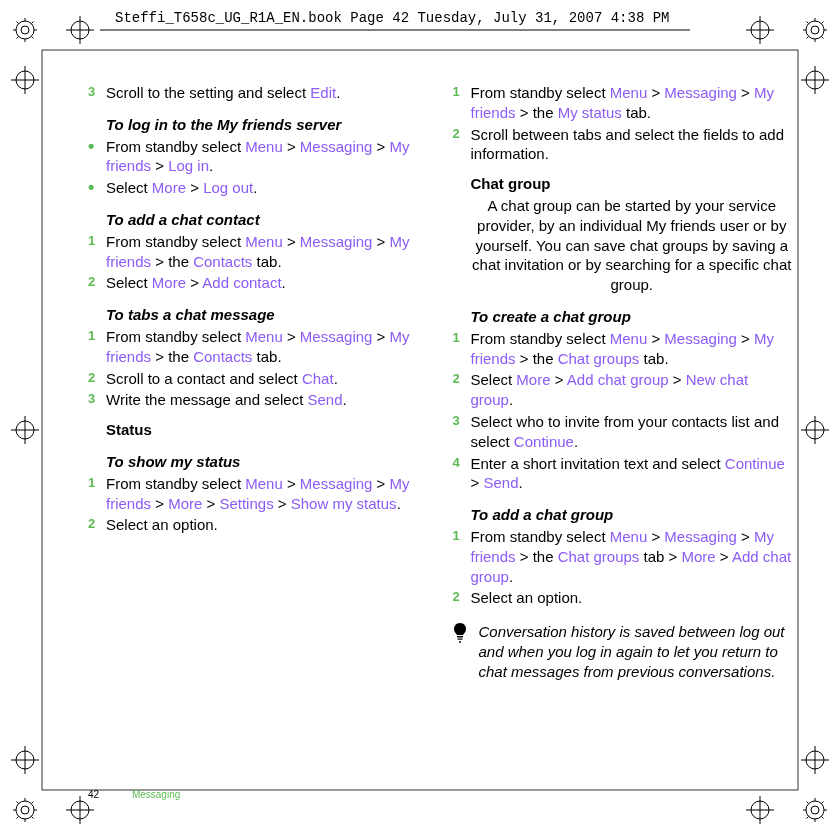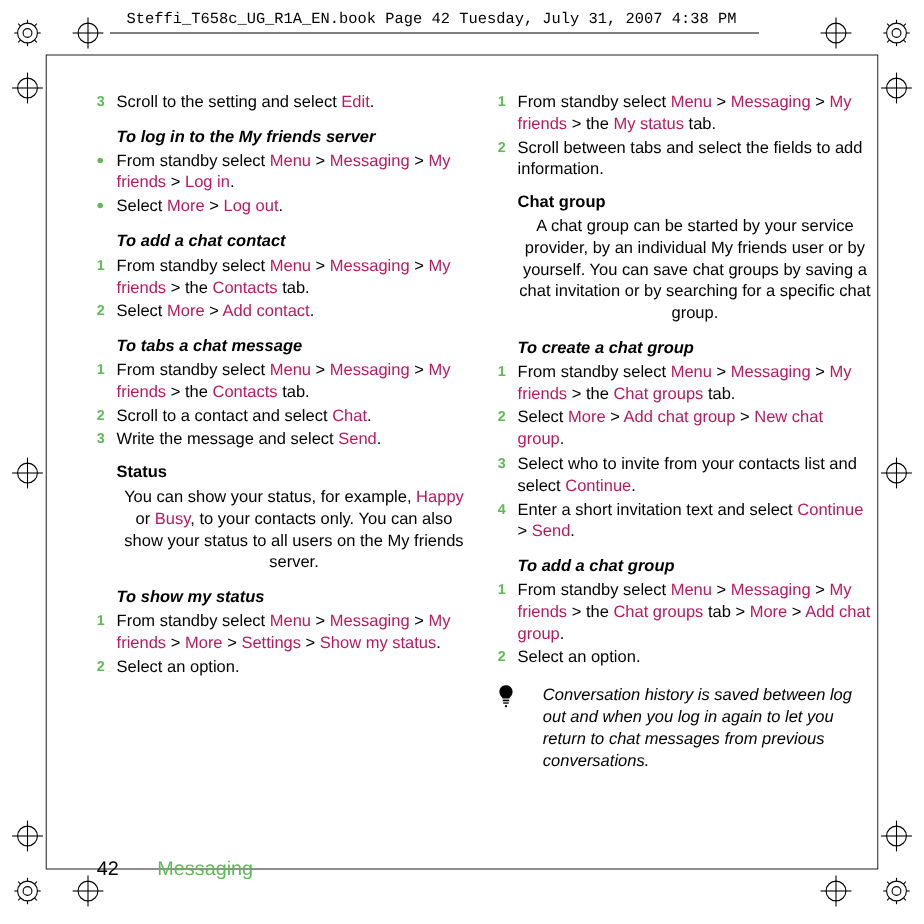--- a/index.html
+++ b/index.html
@@ -17,32 +17,32 @@
   .content {
     position: absolute;
     left: 88px;
     top: 83px;
     width: 705px;
     height: 680px;
     display: flex;
     gap: 24px;
   }
   .col { flex: 1; line-height: 1.32; }
-  .hi { color: #be185d; }
+  .hi { color: #8b5cf6; }
   .sect-title { font-style: italic; font-weight: bold; margin-top: 12px; margin-bottom: 2px; }
   .subhead { font-weight: bold; margin-top: 10px; margin-bottom: 2px; }
   .step { display: flex; margin-bottom: 2px; }
   .step-num { width: 18px; flex: 0 0 18px; font-weight: bold; font-size: 13px; color: #5dbb55; margin-left: -18px; }
   .step-bul { width: 18px; flex: 0 0 18px; font-weight: bold; font-size: 18px; color: #5dbb55; line-height: 1; margin-left: -18px; }
   .step-body { flex: 1; }
   .para { margin-bottom: 2px; text-align: center; }
   .indent-block { padding-left: 18px; }
-  .tip { display: flex; gap: 25px; margin-top: 14px; font-style: italic; }
+  .tip { display: flex; gap: 10px; margin-top: 14px; font-style: italic; }
   .tip-icon { flex: 0 0 16px; }
-  .footer { position: absolute; left: 88px; bottom: 40px; font-size: 18px; }
+  .footer { position: absolute; left: 88px; bottom: 40px; font-size: 10px; }
   .footer .pnum { margin-right: 30px; }
   .footer .pcat { color: #5dbb55; }
 </style>
 </head>
 <body>
 
 <svg style="position:absolute;left:0;top:0" width="840" height="840">
   <defs>
     <g id="gear">
       <circle cx="0" cy="0" r="9" fill="none" stroke="#000" stroke-width="1"></circle>
@@ -126,21 +126,20 @@
       <div class="step">
           <div class="step-num">2</div>
           <div class="step-body"><span>Scroll to a contact and select </span><span class="hi">Chat</span><span>.</span></div>
         </div>
       <div class="step">
           <div class="step-num">3</div>
           <div class="step-body"><span>Write the message and select </span><span class="hi">Send</span><span>.</span></div>
         </div>
 
       <div class="subhead">Status</div>
-      <div class="para"><span>You can show your status, for example, </span><span class="hi">Happy</span><span> or </span><span class="hi">Busy</span><span>, to your contacts only. You can also show your status to all users on the My friends server.</span></div>
 
       <div class="sect-title">To show my status</div>
       <div class="step">
           <div class="step-num">1</div>
           <div class="step-body"><span>From standby select </span><span class="hi">Menu</span><span> &gt; </span><span class="hi">Messaging</span><span> &gt; </span><span class="hi">My friends</span><span> &gt; </span><span class="hi">More</span><span> &gt; </span><span class="hi">Settings</span><span> &gt; </span><span class="hi">Show my status</span><span>.</span></div>
         </div>
       <div class="step">
           <div class="step-num">2</div>
           <div class="step-body">Select an option.</div>
         </div>

